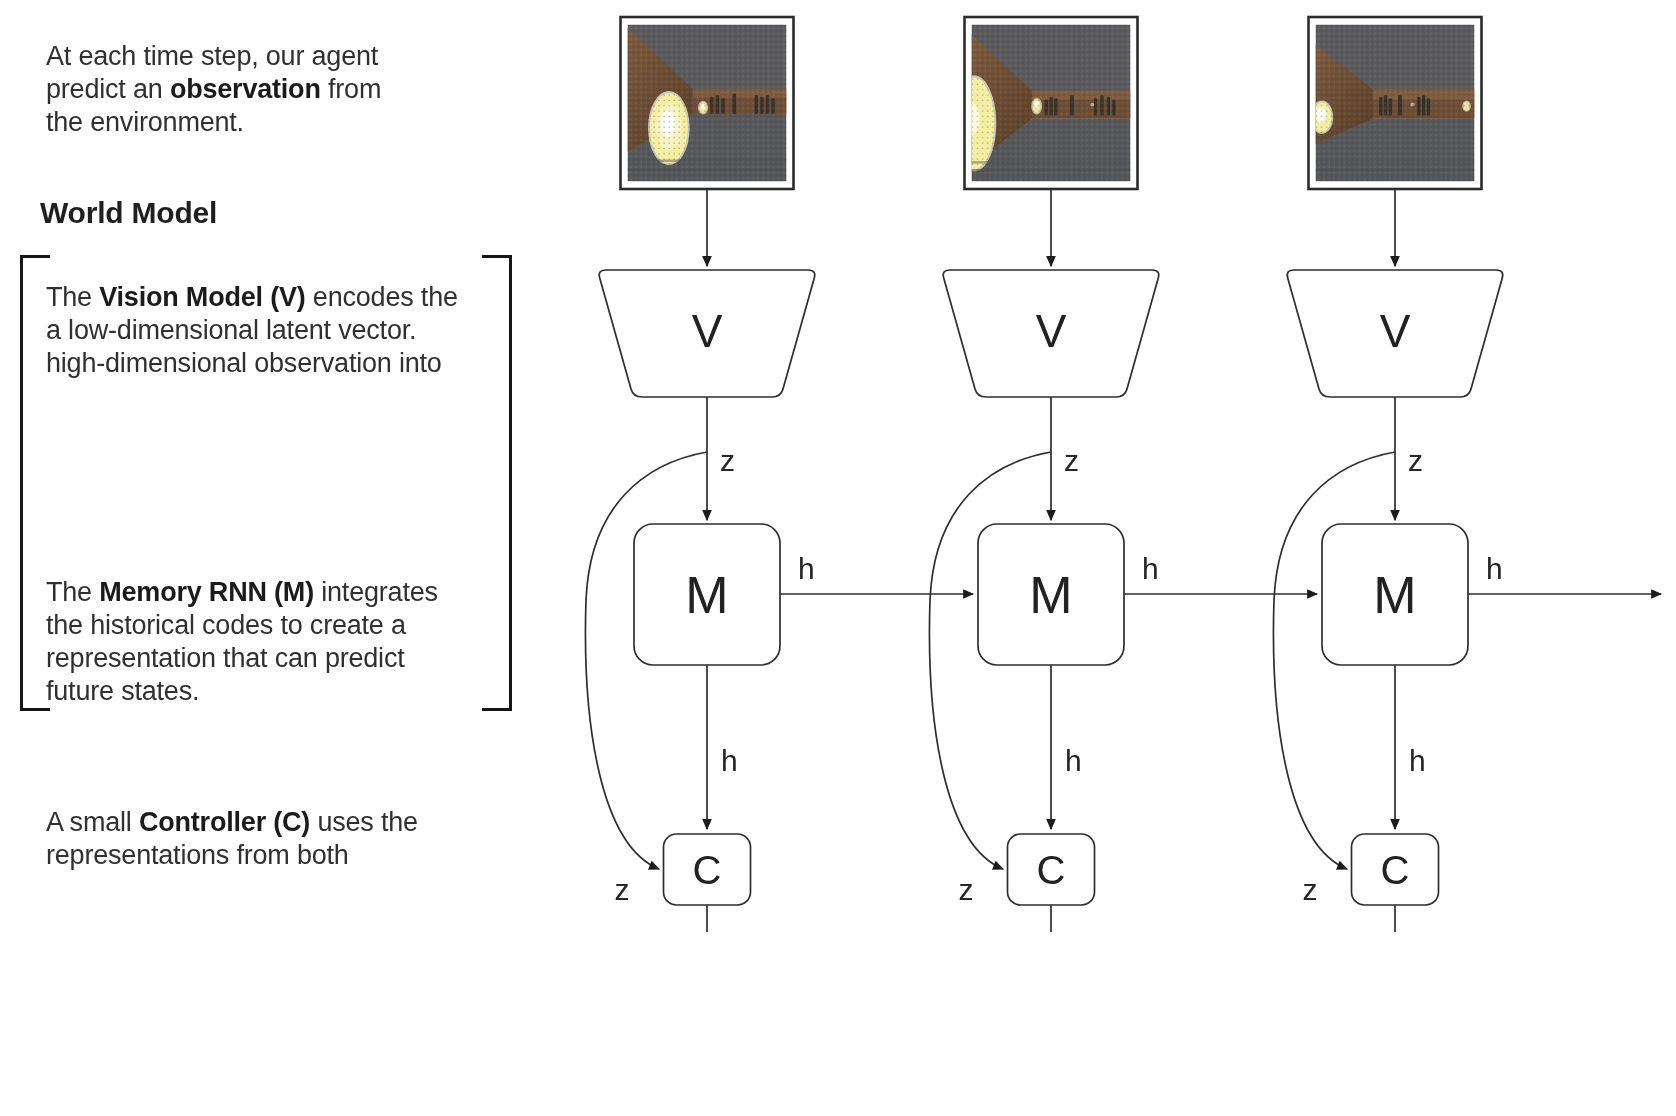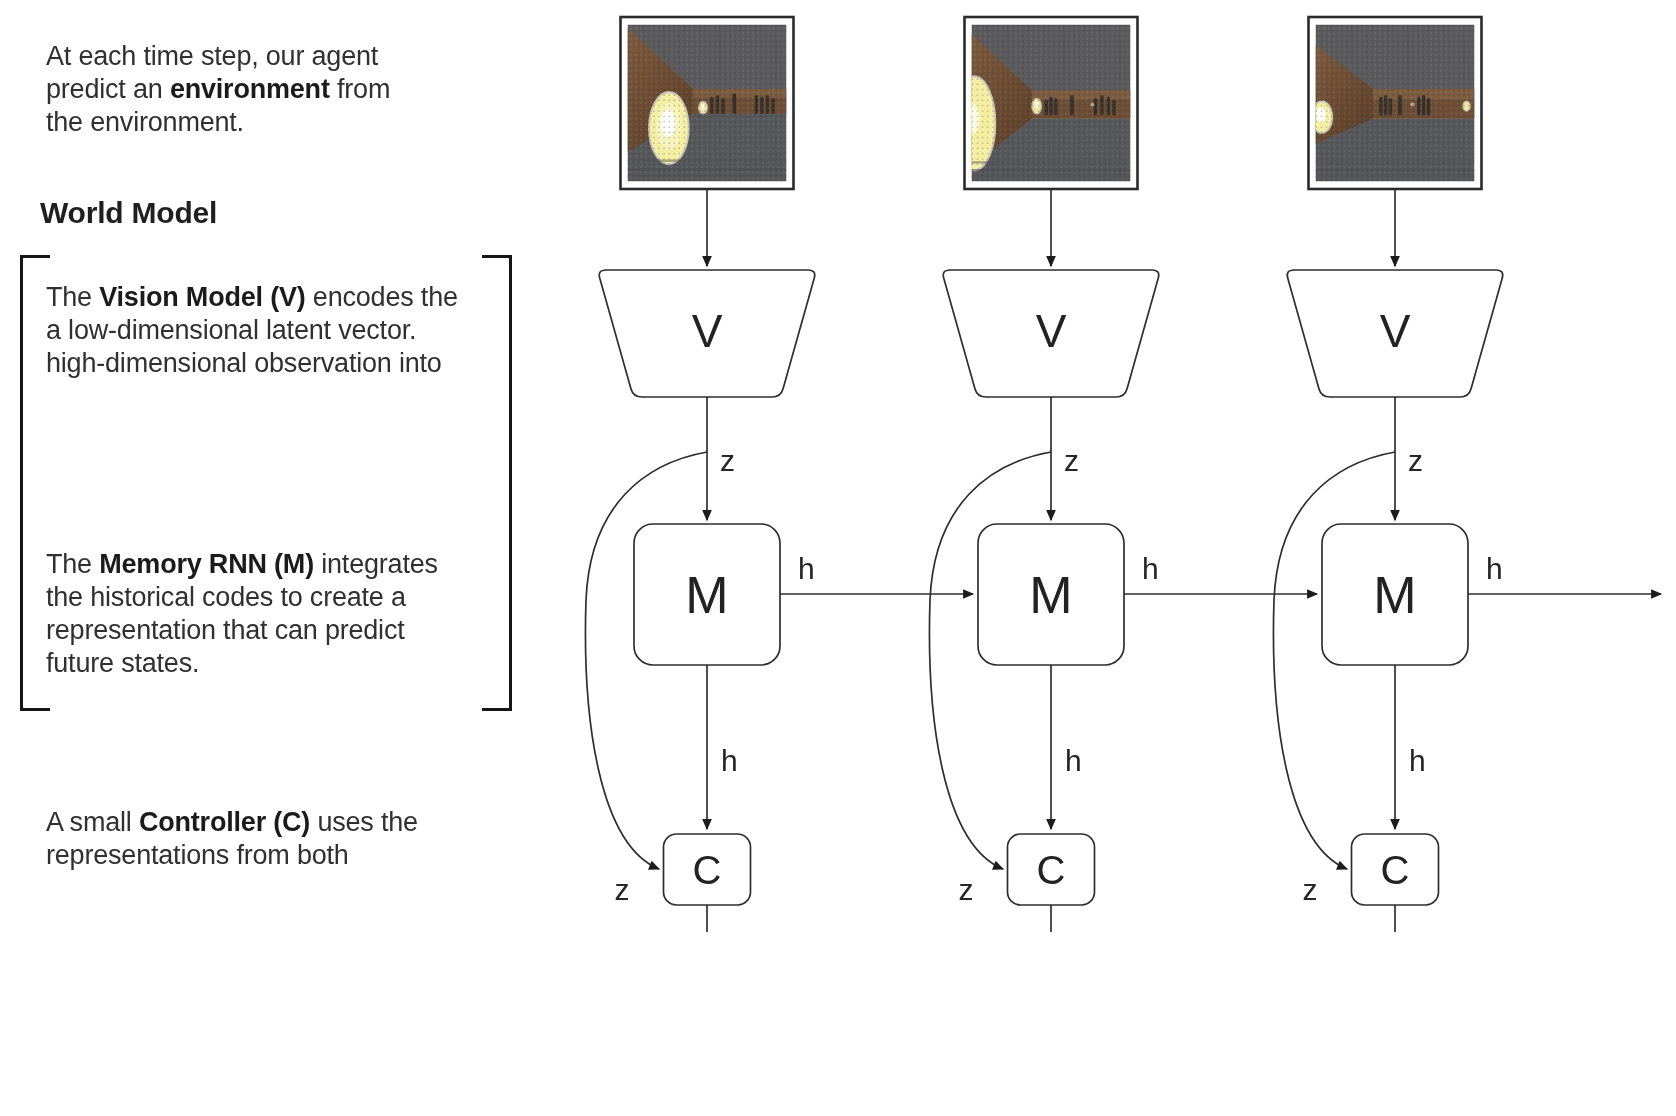--- a/index.html
+++ b/index.html
@@ -21,37 +21,37 @@
   .wire{stroke:#2e2e2e;stroke-width:1.7;fill:none;}
   .nodeshape{stroke:#2e2e2e;stroke-width:1.7;fill:#ffffff;}
 </style>
 </head>
 <body>
 
 <div class="canvas">
 
   <div class="para" style="left:46px;top:40px;">
       <div class="line"><span>At each time step, our agent</span></div>
-      <div class="line"><span>predict an </span><span class="b">environment</span><span> from</span></div>
+      <div class="line"><span>predict an </span><span class="b">observation</span><span> from</span></div>
       <div class="line"><span>the environment.</span></div>
     </div>
 
   <div class="heading" style="left:40px;top:196px;">World Model</div>
 
   <div class="bracket">
     <div class="bl"></div>
     <div class="br"></div>
   </div>
 
   <div class="para" style="left:46px;top:281px;">
       <div class="line"><span>The </span><span class="b">Vision Model (V)</span><span> encodes the</span></div>
       <div class="line"><span>a low-dimensional latent vector.</span></div>
       <div class="line"><span>high-dimensional observation into</span></div>
     </div>
-  <div class="para" style="left:46px;top:548px;">
+  <div class="para" style="left:46px;top:576px;">
       <div class="line"><span>The </span><span class="b">Memory RNN (M)</span><span> integrates</span></div>
       <div class="line"><span>the historical codes to create a</span></div>
       <div class="line"><span>representation that can predict</span></div>
       <div class="line"><span>future states.</span></div>
     </div>
   <div class="para" style="left:46px;top:806px;">
       <div class="line"><span>A small </span><span class="b">Controller (C)</span><span> uses the</span></div>
       <div class="line"><span>representations from both</span></div>
     </div>
 

